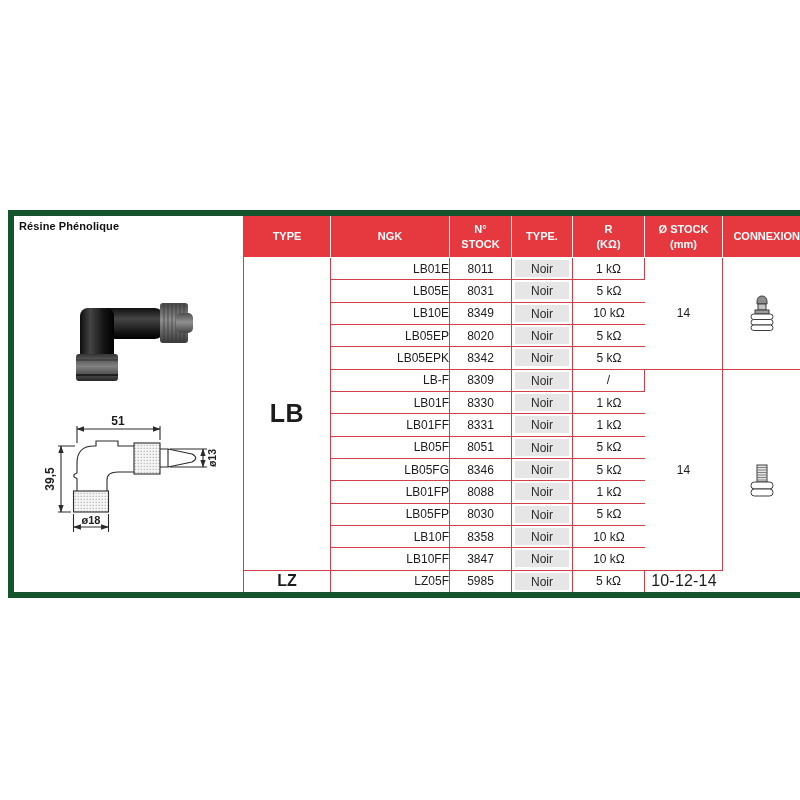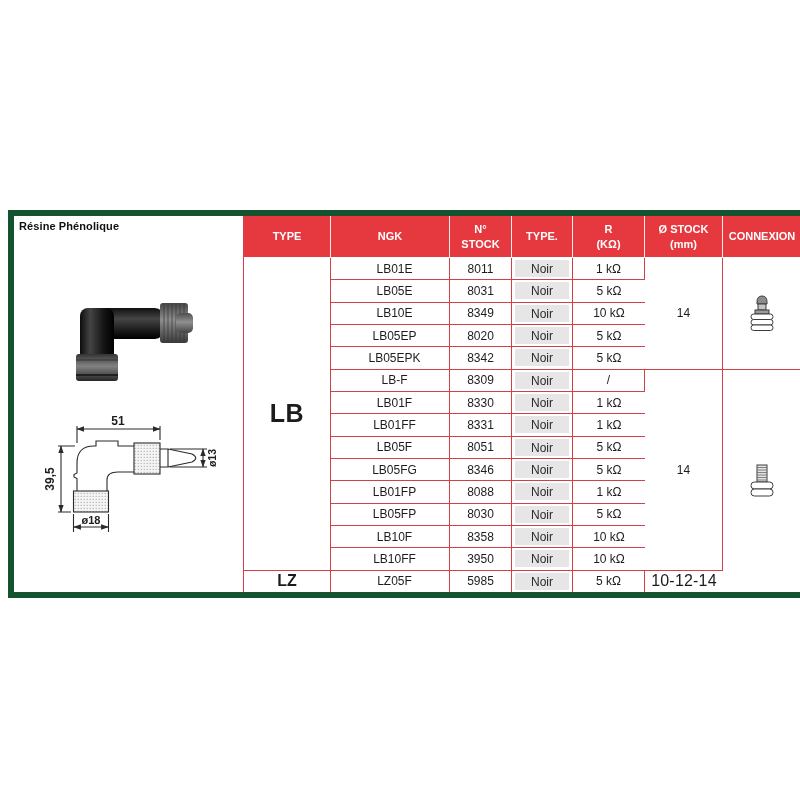--- a/index.html
+++ b/index.html
@@ -10,28 +10,28 @@
   
   .left-panel{position:relative;width:229px;flex:0 0 229px;border-right:1px solid #d04046;}
   .panel-label{font-weight:bold;font-size:11px;color:#111;padding:4px 0 0 5px;letter-spacing:.1px;}
   .photo-svg{position:absolute;left:52px;top:80px;}
   .drawing-svg{position:absolute;left:30px;top:198px;}
   
   table.spec{border-collapse:separate;border-spacing:0;table-layout:fixed;width:557px;flex:1 1 auto;}
   th{background:#e5383f;color:#fff;font-weight:bold;font-size:11px;text-align:center;
      vertical-align:middle;height:41px;line-height:1.3;padding:0 1px;
      border-right:1px solid rgba(255,255,255,.9);border-bottom:1px solid #ffffff;}
-  th:last-child{border-right:none;}
+  th:last-child{border-right:none;text-align:right;}
   th .l2{display:block;}
   td{border-right:1px solid #d04046;border-bottom:1px solid #d04046;height:21px;
      text-align:center;vertical-align:middle;padding:0;font-size:12px;background:#fff;}
   td:last-child{border-right:none;}
   tr:last-child td{border-bottom:none;}
   td.no-bb{border-bottom:none;}
-  td.ngk{text-align:center;padding-left:9px;margin-top:34px;}
+  td.ngk{text-align:right;padding-left:9px;margin-top:34px;}
   td.stock{font-weight:normal;}
   .noir{background:#e6e6e6;margin:1px 3px;height:17px;line-height:19px;font-size:12px;color:#2a2a2a;}
   td.type-cell{font-weight:bold;font-size:25px;letter-spacing:.5px;}
   td.type-lz{font-weight:bold;font-size:16px;}
   td.bougie-lz{font-size:16px;letter-spacing:.2px;}
   .conn-wrap{display:flex;align-items:center;justify-content:center;}
 </style>
 </head>
 <body>
 
@@ -280,21 +280,21 @@
         <tr>
           <td class="ngk">LB10F</td>
           <td class="stock">8358</td>
           <td>
               <div class="noir">Noir</div>
             </td>
           <td>10 kΩ</td>
         </tr>
         <tr>
           <td class="ngk">LB10FF</td>
-          <td class="stock">3950</td>
+          <td class="stock">3847</td>
           <td>
               <div class="noir">Noir</div>
             </td>
           <td>10 kΩ</td>
         </tr>
         <tr>
           <td class="type-lz">LZ</td>
           <td class="ngk">LZ05F</td>
           <td class="stock">5985</td>
           <td>

